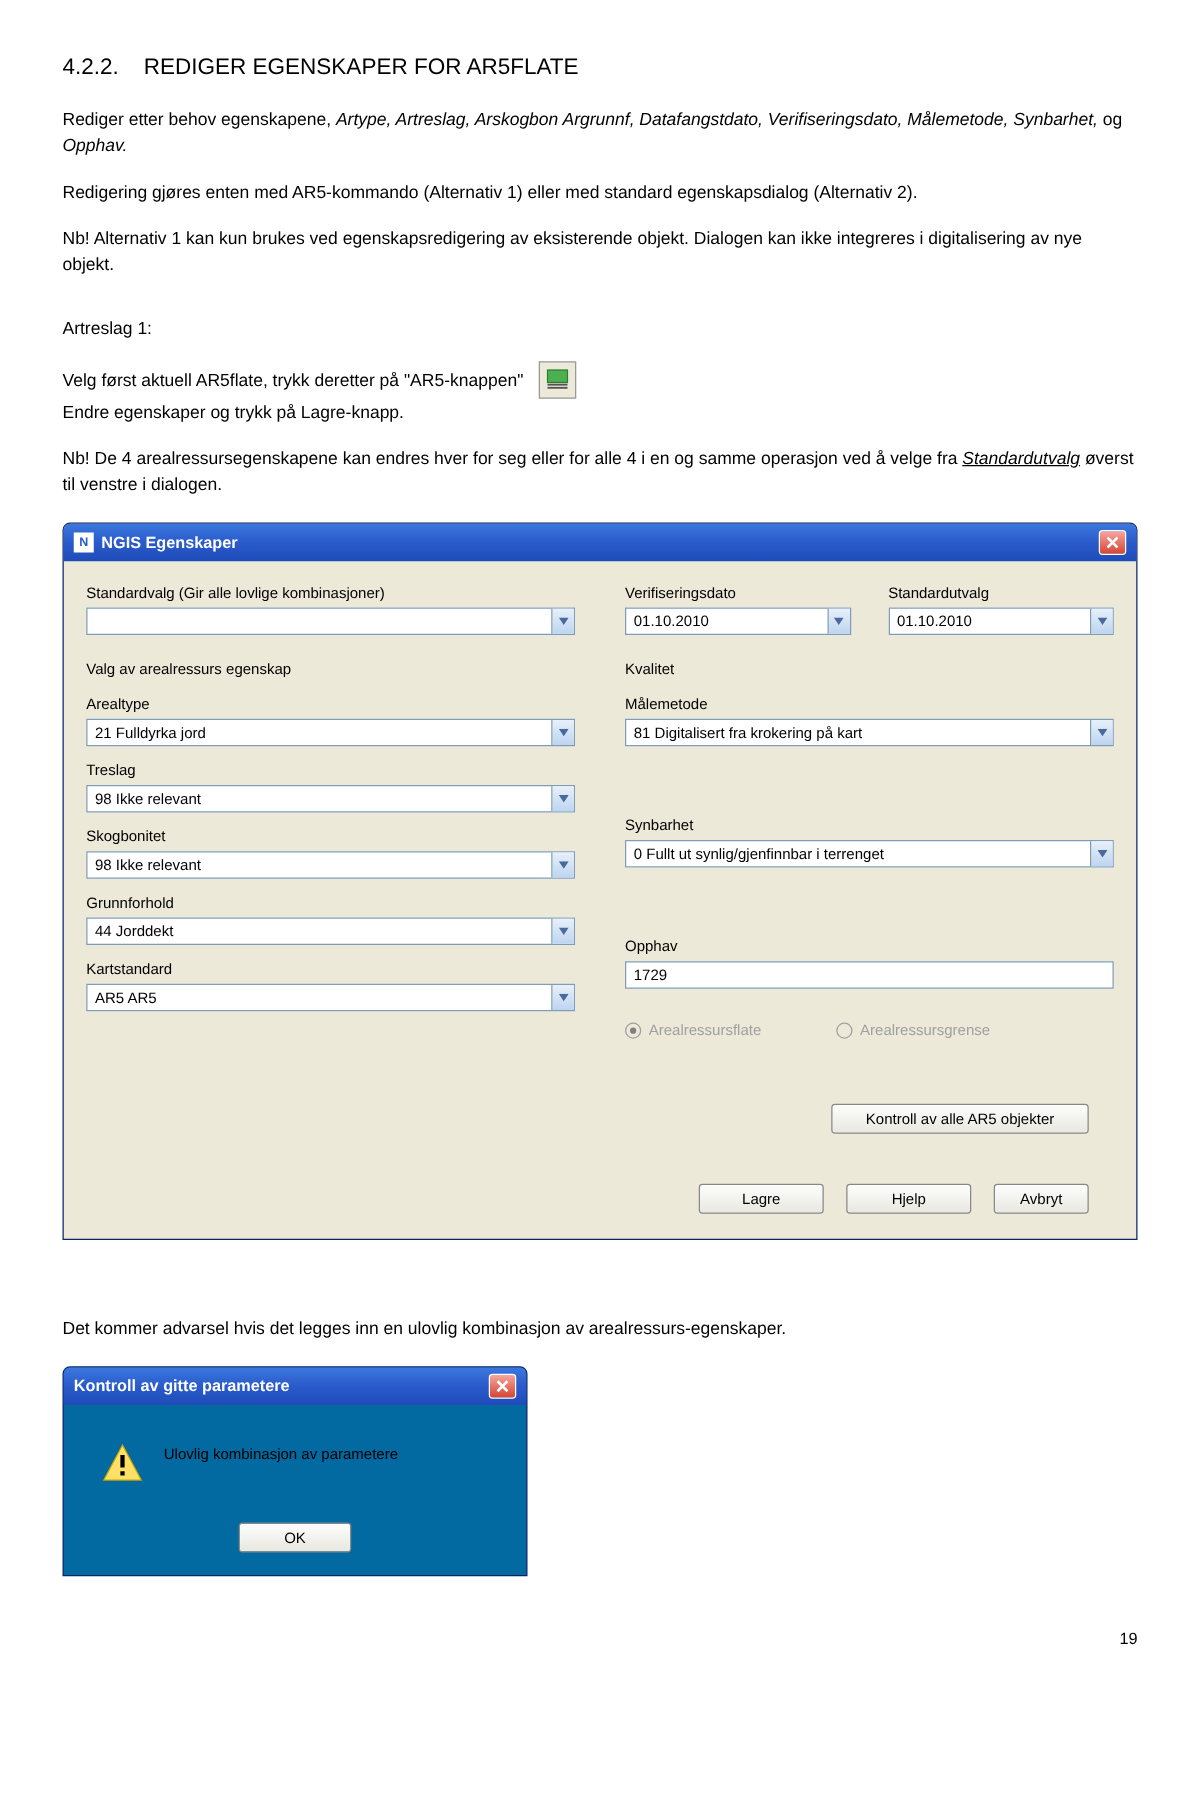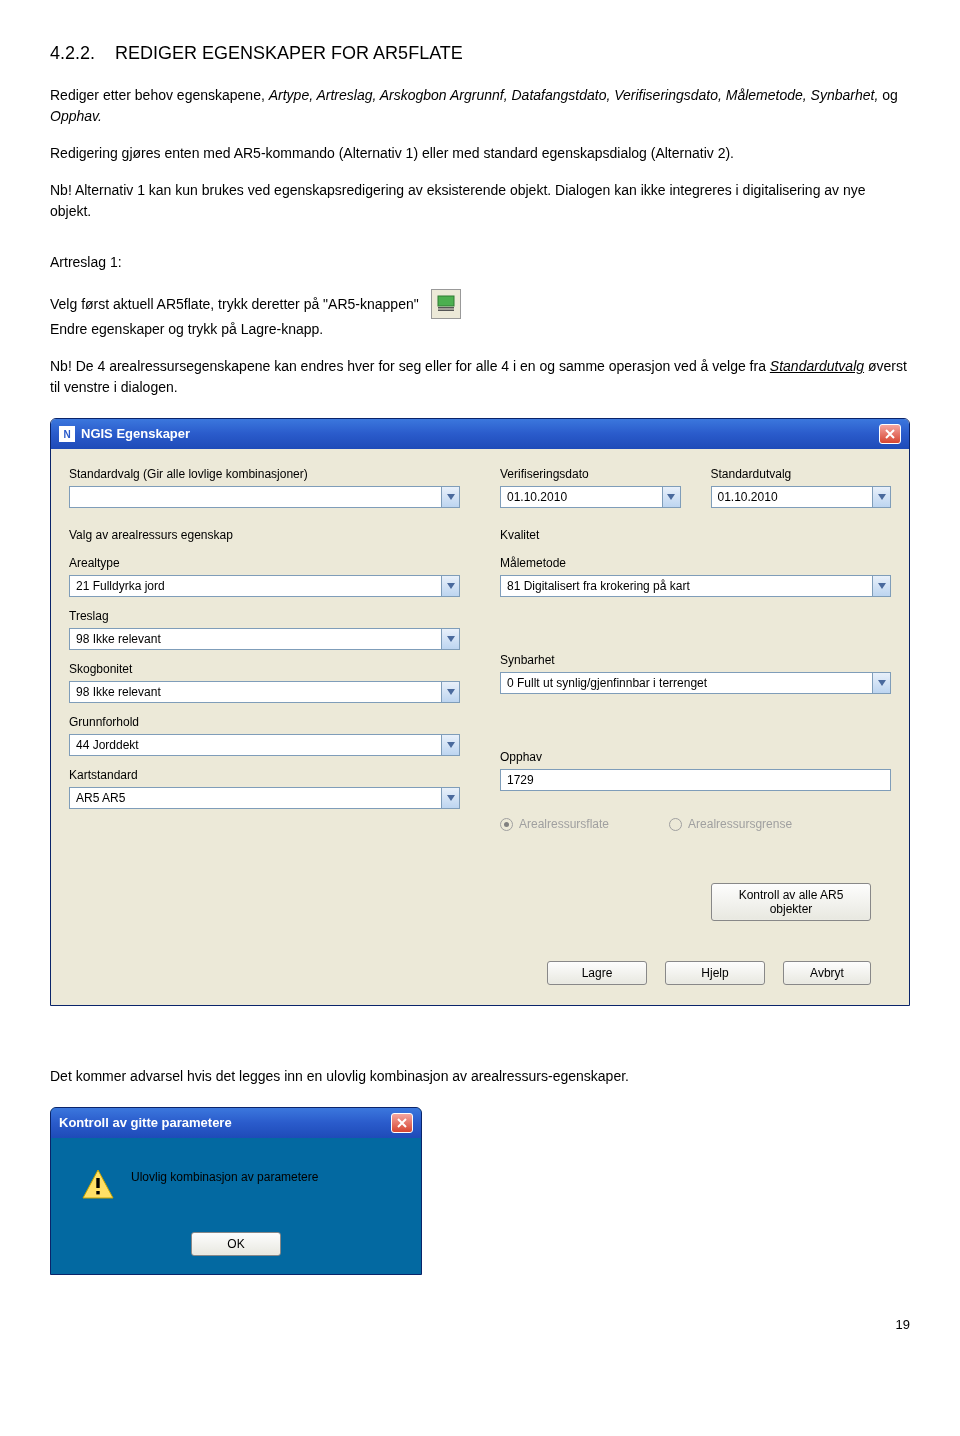--- a/index.html
+++ b/index.html
@@ -162,21 +162,21 @@
     margin-top: 50px;
     padding-right: 20px;
   }
   .btn-row-triple {
     display: flex;
     justify-content: flex-end;
     gap: 18px;
     margin-top: 40px;
     padding-right: 20px;
   }
-  .btn-wide { width: 160px; text-align: center; }
+  .btn-wide { width: 206px; text-align: center; }
 
   .warn-note { margin-top: 60px; }
 
   .window2 {
     margin-top: 20px;
     width: 372px;
     background: #0369a1;
     border: 1px solid #0A246A;
     border-radius: 6px 6px 0 0;
     font-size: 12px;
@@ -387,21 +387,21 @@
       </div>
     </div>
 
     <div class="btn-row-single">
       <button class="btn btn-wide">Kontroll av alle AR5 objekter</button>
     </div>
 
     <div class="btn-row-triple">
       <button class="btn" style="width:100px;">Lagre</button>
       <button class="btn" style="width:100px;">Hjelp</button>
-      <button class="btn" style="width:88px;">Avbryt</button>
+      <button class="btn" style="width:76px;">Avbryt</button>
     </div>
   </div>
 </div>
 
 <p class="warn-note">Det kommer advarsel hvis det legges inn en ulovlig kombinasjon av arealressurs-egenskaper.</p>
 
 <div class="window2">
   <div class="titlebar">
     <span>Kontroll av gitte parametere</span>
     <span class="spacer"></span>

